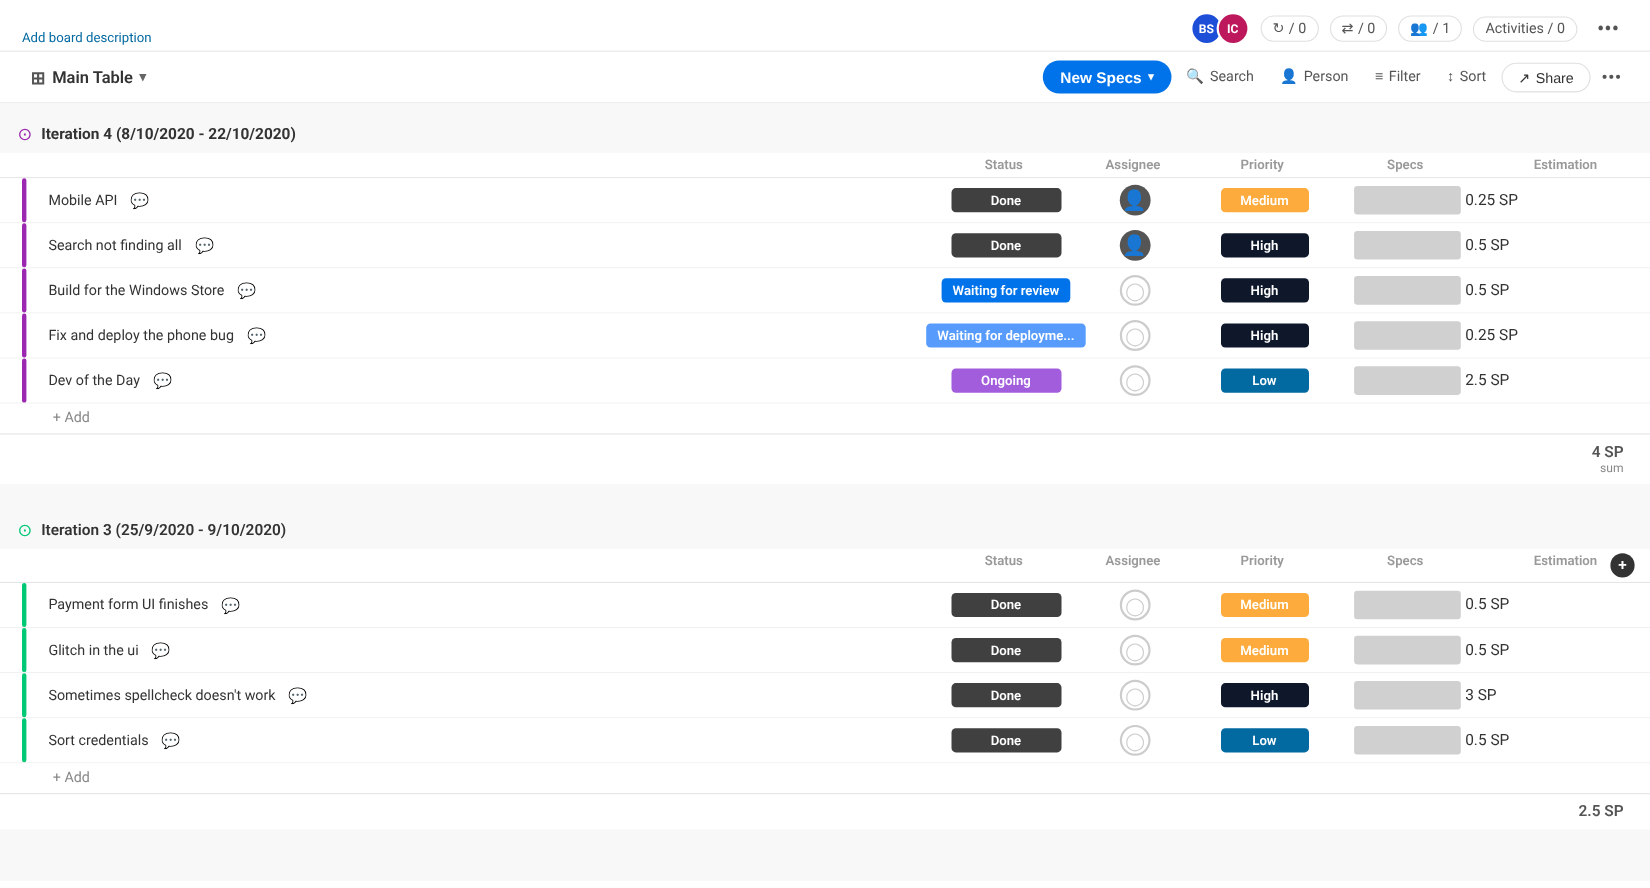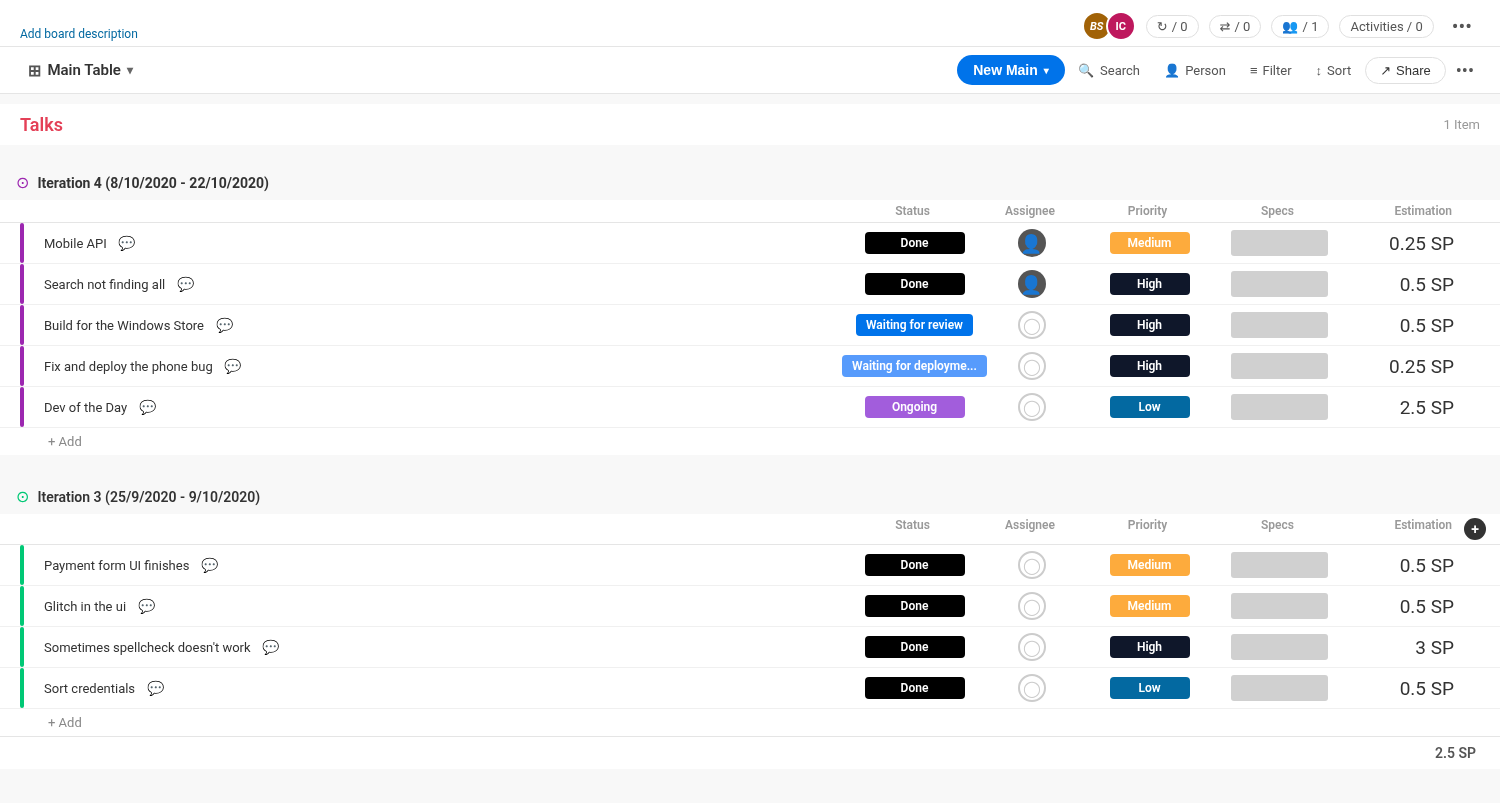--- a/index.html
+++ b/index.html
@@ -14,21 +14,21 @@
       justify-content: space-between;
     }
     .app-header-left { display: flex; flex-direction: column; }
     .app-title { font-size: 22px; font-weight: 700; color: #1f1f1f; display: flex; align-items: center; gap: 8px; }
     .app-subtitle { font-size: 12px; color: #0369a1; margin-top: 16px; }
     .star-icon { color: #ccc; font-size: 16px; cursor: pointer; }
 
     .app-header-right { display: flex; align-items: center; gap: 10px; }
     .avatar-group { display: flex; }
     .avatar { width: 30px; height: 30px; border-radius: 50%; display: flex; align-items: center; justify-content: center; font-size: 11px; font-weight: 700; color: #fff; border: 2px solid #fff; }
-    .avatar-bs { background: #a16207; font-style: italic; }
+    .avatar-bs { background: #1d4ed8; }
     .avatar-green { background: #be185d; }
     .header-stat { display: flex; align-items: center; gap: 4px; font-size: 13px; color: #555; border: 1px solid #e0e0e0; border-radius: 20px; padding: 3px 10px; cursor: pointer; }
     .header-more { font-size: 20px; color: #555; cursor: pointer; padding: 4px 8px; }
 
     
     .toolbar {
       display: flex;
       align-items: center;
       padding: 8px 20px;
       border-bottom: 1px solid #e5e5e5;
@@ -82,21 +82,21 @@
     .status-badge {
       display: inline-block;
       padding: 4px 10px;
       border-radius: 4px;
       font-size: 12px;
       font-weight: 600;
       color: #fff;
       text-align: center;
       min-width: 100px;
     }
-    .status-done { background: #000000; }
+    .status-done { background: #404040; }
     .status-waiting-review { background: #0073ea; }
     .status-waiting-deploy { background: #579bfc; }
     .status-ongoing { background: #a25ddc; }
     .assignee-avatar { width: 28px; height: 28px; border-radius: 50%; background: #ccc; display: flex; align-items: center; justify-content: center; font-size: 18px; color: #888; }
     .assignee-filled { background: #333; color: #fff; font-size: 11px; font-weight: 700; }
 
     .priority-badge {
       display: inline-block;
       padding: 4px 10px;
       border-radius: 4px;
@@ -160,21 +160,21 @@
       grid-template-columns: 1fr 155px 80px 155px 105px 130px 28px;
       flex: 1;
       align-items: center;
       padding: 0 10px 0 8px;
     }
     .col-task { display: flex; align-items: center; gap: 4px; padding: 0 4px; }
     .col-status { display: flex; align-items: center; justify-content: center; }
     .col-assignee { display: flex; align-items: center; justify-content: center; }
     .col-priority { display: flex; align-items: center; justify-content: center; }
     .col-specs { }
-    .col-estimation { text-align: right; padding-right: 8px; font-size: 19px; }
+    .col-estimation { padding-right: 8px; font-size: 14px; }
     .col-plus { display: flex; align-items: center; justify-content: center; }
 
     .iteration-block { margin-bottom: 24px; }
 
     .iteration-header-row {
       display: flex;
       align-items: center;
       padding: 8px 16px;
       gap: 8px;
       background: #f8f8f8;
@@ -214,21 +214,21 @@
 <div class="toolbar">
   <div class="toolbar-left">
     <div class="table-title-btn">
       <span class="table-icon">⊞</span>
       <span>Main Table</span>
       <span class="chevron-down">▾</span>
     </div>
   </div>
   <div class="toolbar-right">
     <button class="btn-new-item">
-      <span>New Main</span>
+      <span>New Specs</span>
       <span class="dropdown-arrow">▾</span>
     </button>
     <div class="toolbar-action">
       <span>🔍</span>
       <span>Search</span>
     </div>
     <div class="toolbar-action">
       <span>👤</span>
       <span>Person</span>
     </div>
@@ -243,26 +243,20 @@
     <button class="btn-share">
       <span>↗</span>
       <span>Share</span>
     </button>
     <div style="color:#555;cursor:pointer;font-size:18px;padding:4px 6px;">•••</div>
   </div>
 </div>
 
 <div class="main-content">
 
-  <div class="group-section">
-    <div class="group-talks">
-      <span class="group-talks-title">Talks</span>
-      <span class="group-talks-count">1 Item</span>
-    </div>
-  </div>
 
   <div class="iteration-block">
     <div class="iteration-header-row">
       <span style="color:#9c27b0;font-size:16px;">⊙</span>
       <span style="font-size:14px;font-weight:700;color:#333;">Iteration 4 (8/10/2020 - 22/10/2020)</span>
     </div>
 
     <div style="display:grid;grid-template-columns:1fr 155px 80px 155px 105px 130px 30px;padding:4px 10px 4px 48px;border-bottom:1px solid #e5e5e5;font-size:12px;color:#999;font-weight:600;background:#fff;">
       <span></span>
       <span style="text-align:center;">Status</span>
@@ -390,20 +384,26 @@
           </div>
         <div class="col-estimation">2.5 SP</div>
         <div class="col-plus"></div>
       </div>
     </div>
 
     <div class="add-row">
       <span style="color:#888;">+ Add</span>
     </div>
 
+    <div class="sum-row">
+      <span>
+        <span>4 SP</span>
+        <span class="sum-label">sum</span>
+      </span>
+    </div>
   </div>
 
   <div class="iteration-block">
     <div class="iteration-header-row">
       <span style="color:#00c875;font-size:16px;">⊙</span>
       <span style="font-size:14px;font-weight:600;color:#333;">Iteration 3 (25/9/2020 - 9/10/2020)</span>
     </div>
 
     <div style="display:grid;grid-template-columns:1fr 155px 80px 155px 105px 130px 30px;padding:4px 10px 4px 48px;border-bottom:1px solid #e5e5e5;font-size:12px;color:#999;font-weight:600;background:#fff;">
       <span></span>

